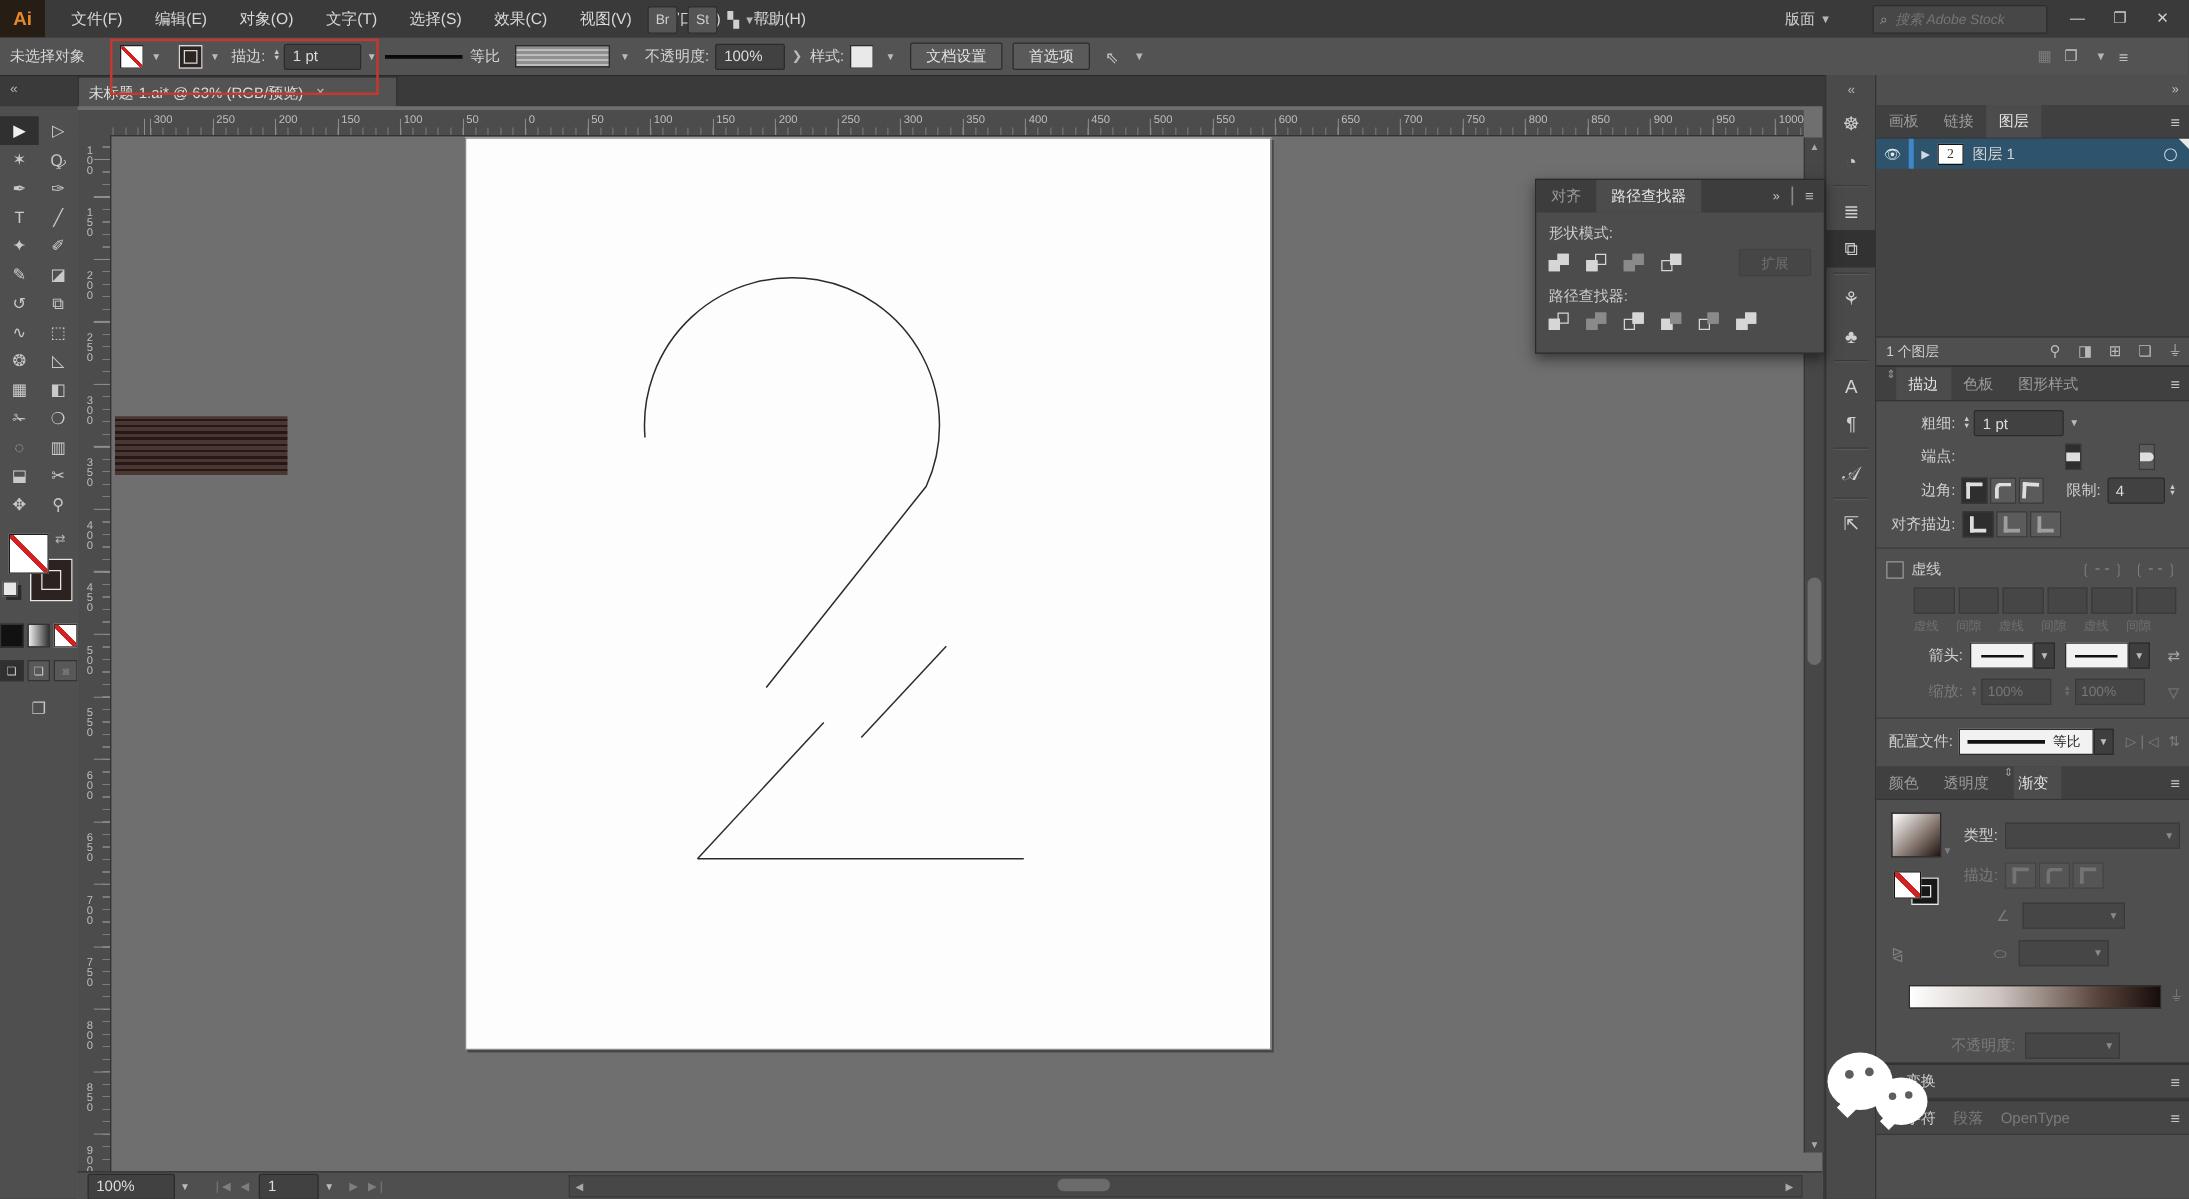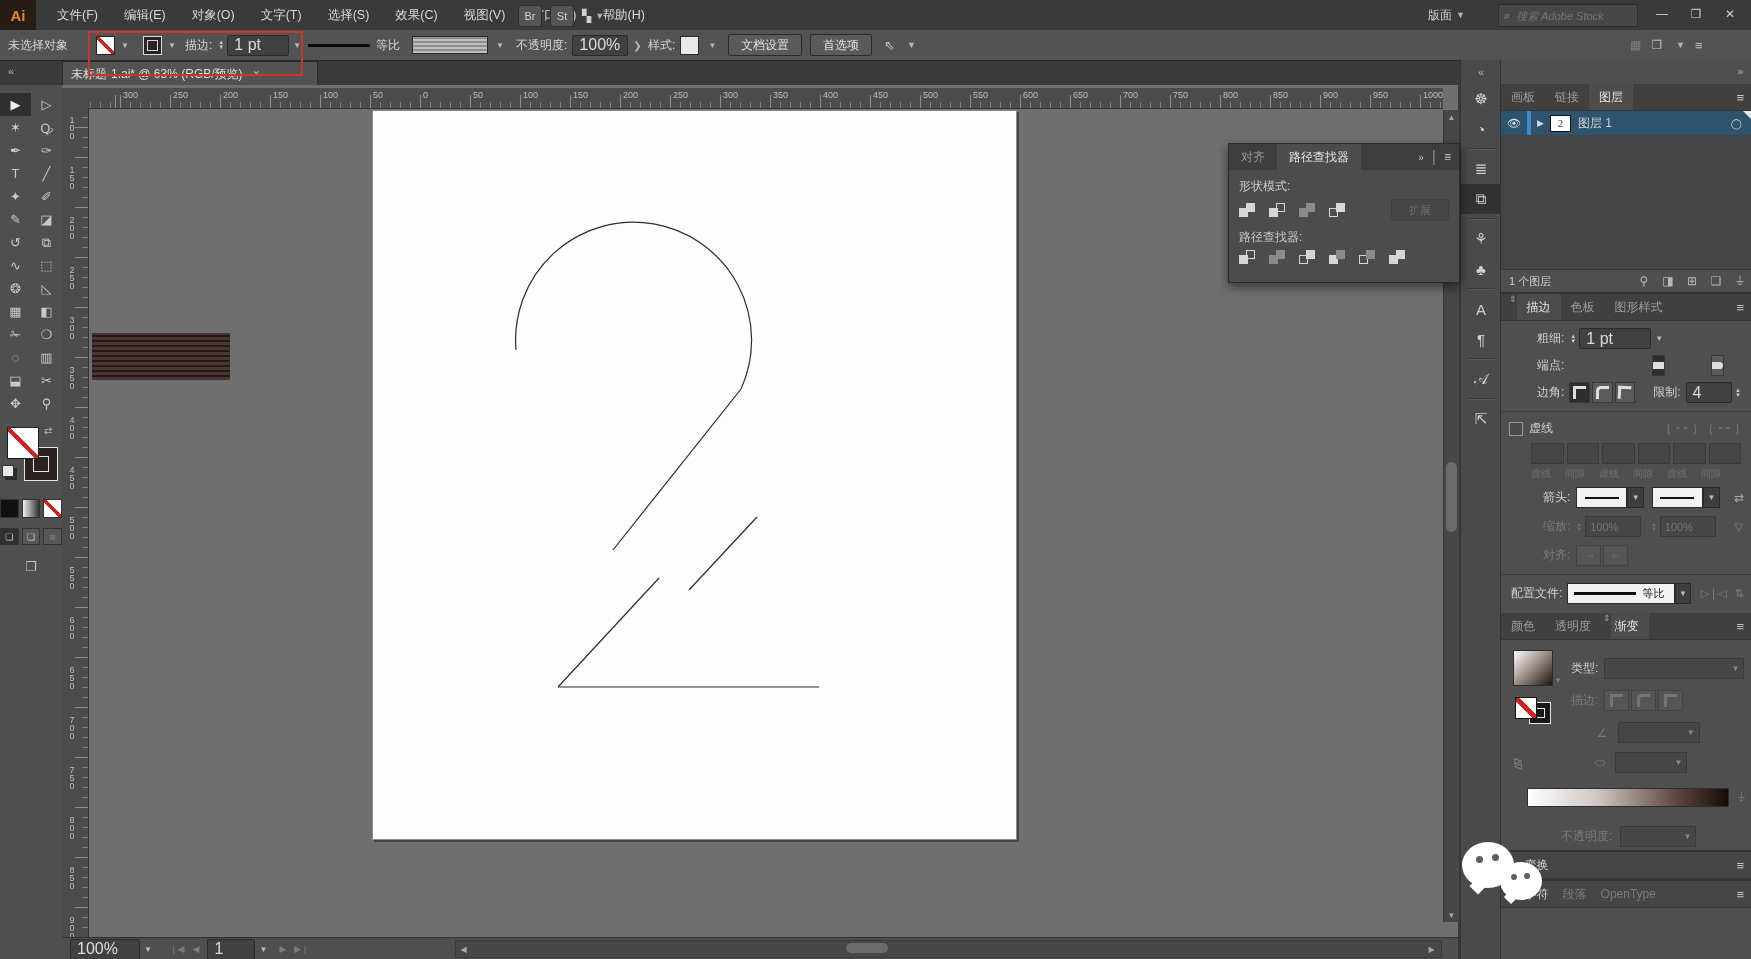--- a/index.html
+++ b/index.html
@@ -25,21 +25,21 @@
     font-family:"Liberation Sans",sans-serif;font-style:italic;}
   .winbtn{width:34px;height:22px;display:flex;align-items:center;justify-content:center;color:#cfcfcf;font-size:12px;}
 
   
   #controlbar{left:0;top:30px;width:1751px;height:30px;background:#535353;border-bottom:1px solid #2a2a2a;}
   .cb{position:absolute;top:0;height:30px;display:flex;align-items:center;}
   .swatch-none{width:17px;height:17px;background:#fff;border:1px solid #222;
     background-image:linear-gradient(45deg,transparent 43%,#cf2222 43%,#cf2222 57%,transparent 57%);}
   .swatch-stroke{width:17px;height:17px;background:#2c2421;border:1px solid #d9d9d9;box-shadow:inset 0 0 0 3px #2c2421, inset 0 0 0 4px #d9d9d9;}
   .spin{display:inline-flex;flex-direction:column;font-size:6px;color:#c9c9c9;line-height:5px;margin-right:3px;}
-  .field{background:#414141;border:1px solid #2b2b2b;color:#dcdcdc;font-size:16px;height:19px;
+  .field{background:#414141;border:1px solid #2b2b2b;color:#dcdcdc;font-size:12px;height:19px;
     display:flex;align-items:center;padding:0 6px;border-radius:2px;}
   .ddarrow{width:16px;height:19px;display:flex;align-items:center;justify-content:center;color:#bbb;font-size:8px;}
   .pushbtn{height:20px;border:1px solid #2c2c2c;background:#5a5a5a;border-radius:2px;color:#e0e0e0;
     font-size:12px;display:flex;align-items:center;padding:0 12px;}
   .linepreview{width:62px;height:3px;background:#0a0a0a;}
   .brushpreview{width:74px;height:16px;background:repeating-linear-gradient(0deg,#bdbdbd 0 2px,#8f8f8f 2px 4px);border:1px solid #2b2b2b;}
   #red-annotation{left:88px;top:31px;width:211px;height:41px;border:2px solid #c3392f;z-index:60;pointer-events:none;}
 
   
   #tabbar{left:0;top:61px;width:1751px;height:24px;background:#3a3a3a;}
@@ -599,20 +599,33 @@
       <span class="mbtn">
           <i class="i-join" style="border-top-left-radius:5px;"></i>
         </span>
       <span class="mbtn">
           <i class="i-join" style="transform:rotate(3deg);"></i>
         </span>
       <span class="plab" style="margin-left:16px;">限制:</span>
       <span class="field" style="width:40px;margin-left:5px;">4</span>
       <span class="spin" style="margin-left:3px;">▲<br>▼</span>
     </div>
+    <div class="prow" style="padding-left:12px;">
+      <span class="plab">对齐描边:</span>
+      <span style="width:6px;"></span>
+      <span class="mbtn on">
+          <i class="i-al"></i>
+        </span>
+      <span class="mbtn">
+          <i class="i-al" style="border-color:#9e9e9e;"></i>
+        </span>
+      <span class="mbtn">
+          <i class="i-al" style="border-color:#9e9e9e;"></i>
+        </span>
+    </div>
     <div style="height:1px;background:#3c3c3c;margin:5px 0;"></div>
     <div class="prow">
       <span style="width:12px;height:12px;border:1px solid #9a9a9a;background:#4a4a4a;"></span>
       <span class="plab" style="margin-left:6px;">虚线</span>
       <span class="dim" style="margin-left:auto;font-size:11px;letter-spacing:2px;">❲⁃⁃❳ ❲⁃⁃❳</span>
     </div>
     <div class="prow" id="dashboxes" style="padding-left:30px;">
         <div class="dashbox"></div>
         <div class="dashbox"></div>
         <div class="dashbox"></div>
@@ -644,30 +657,20 @@
     </div>
     <div class="prow" style="padding-left:42px;">
       <span class="plab dis">缩放:</span>
       <span style="width:6px;"></span>
       <span class="spin" style="color:#6e6e6e;">▲<br>▼</span>
       <span class="ddempty" style="width:46px;color:#777;font-size:11px;justify-content:flex-start;">100%</span>
       <span style="width:10px;"></span>
       <span class="spin" style="color:#6e6e6e;">▲<br>▼</span>
       <span class="ddempty" style="width:46px;color:#777;font-size:11px;justify-content:flex-start;">100%</span>
       <span style="margin-left:18px;color:#6f6f6f;font-size:12px;">🜄</span>
-    </div>
-    <div class="prow" style="padding-left:42px;">
-      <span class="plab dis">对齐:</span>
-      <span style="width:6px;"></span>
-      <span class="mbtn" style="opacity:.55;">
-          <span class="dim" style="font-size:10px;">⇥</span>
-        </span>
-      <span class="mbtn" style="opacity:.55;">
-          <span class="dim" style="font-size:10px;">⇤</span>
-        </span>
     </div>
     <div style="height:1px;background:#3c3c3c;margin:5px 0;"></div>
     <div class="prow" style="padding-left:10px;">
       <span class="plab">配置文件:</span>
       <span style="width:6px;"></span>
       <span class="profiledd">
         <span class="ln"></span>
           <span>等比</span>
       </span>
       <span class="ddarrow" style="background:#3e3e3e;border:1px solid #2b2b2b;height:19px;">▼</span>

